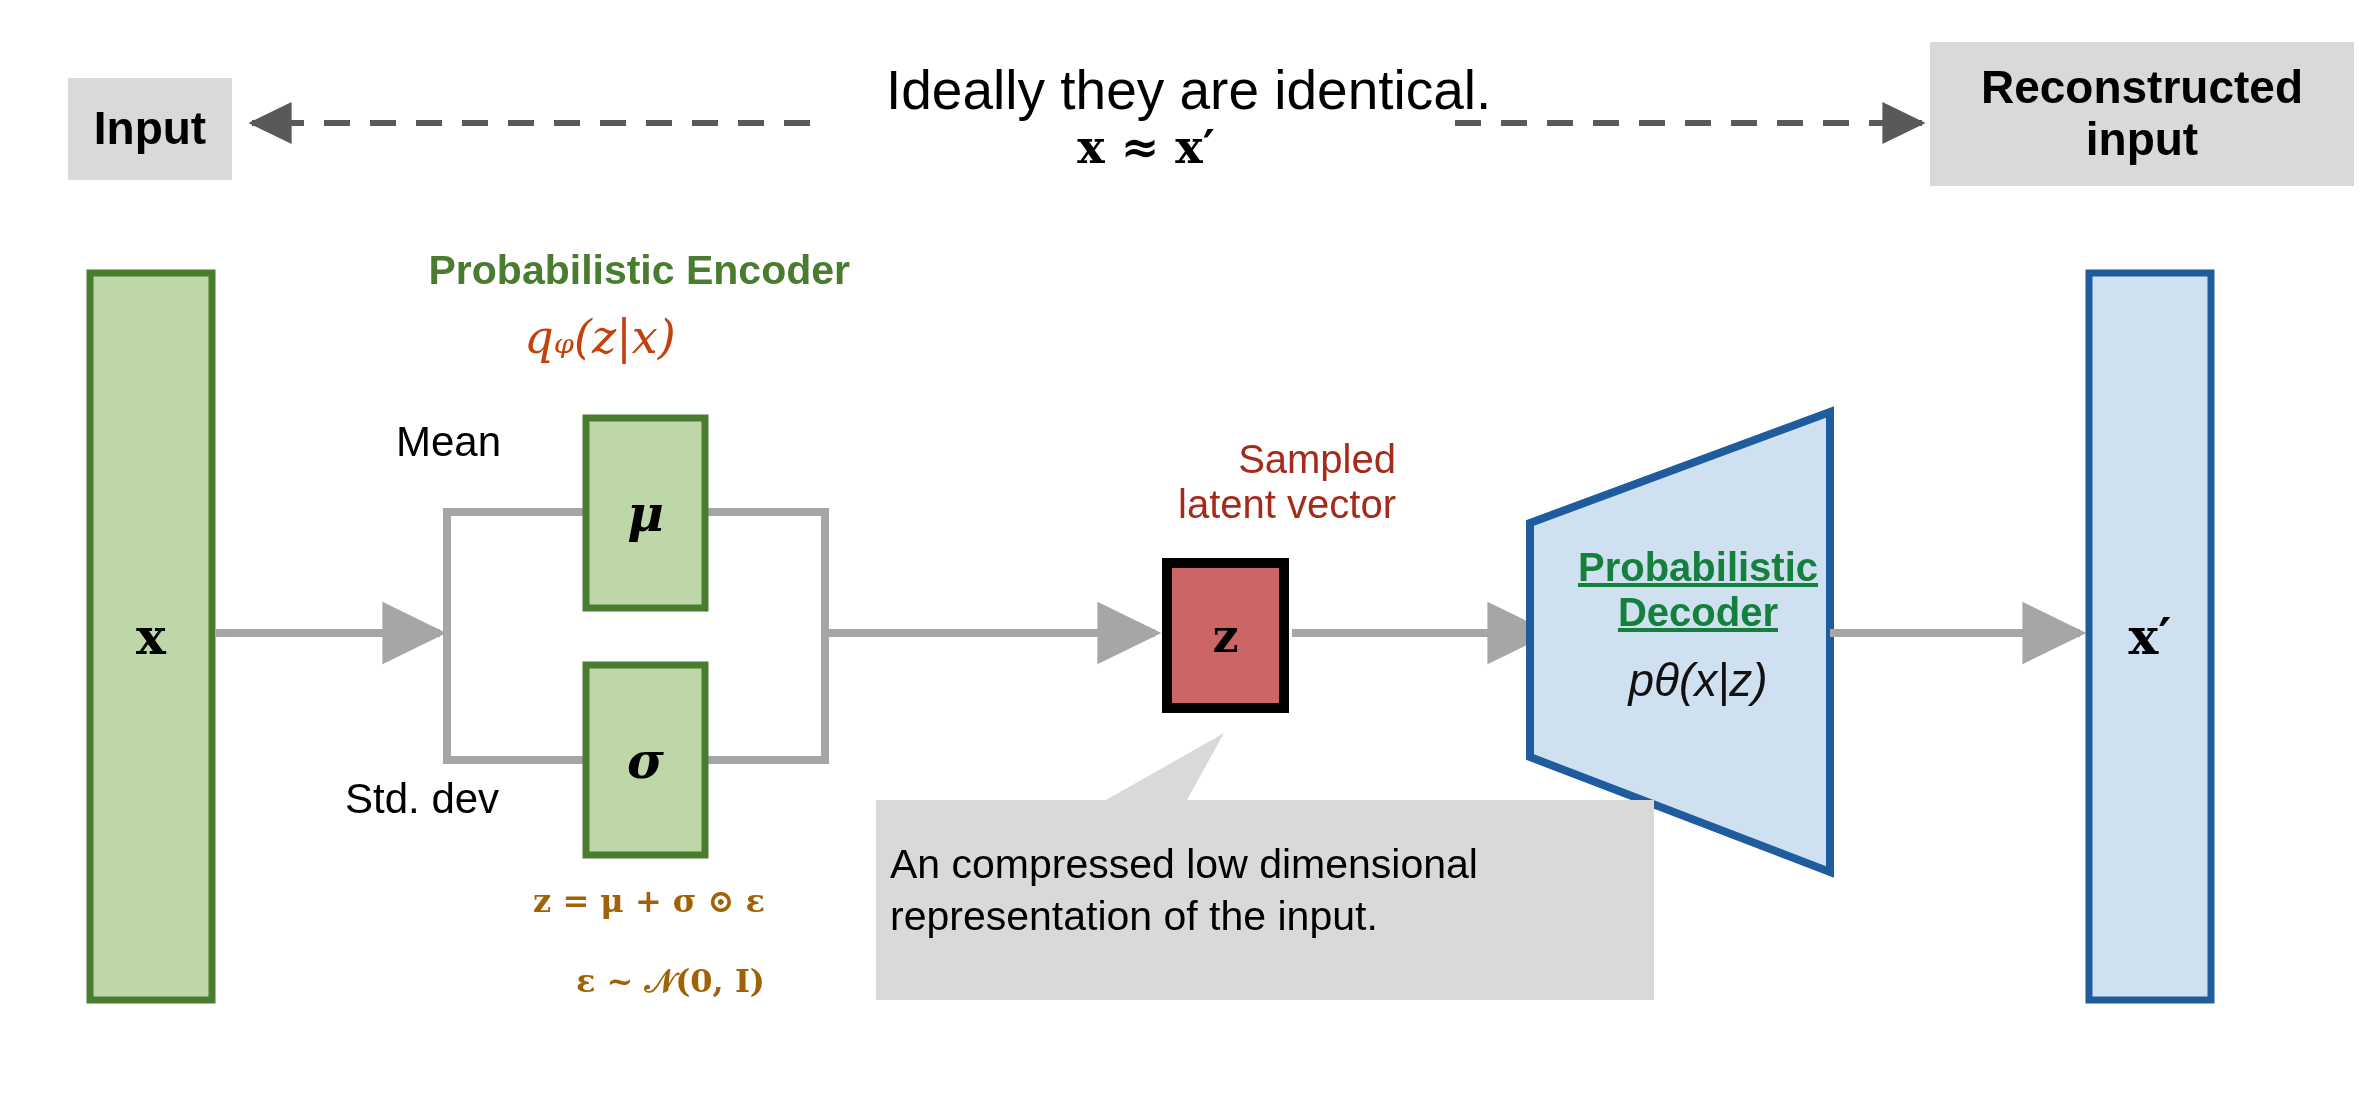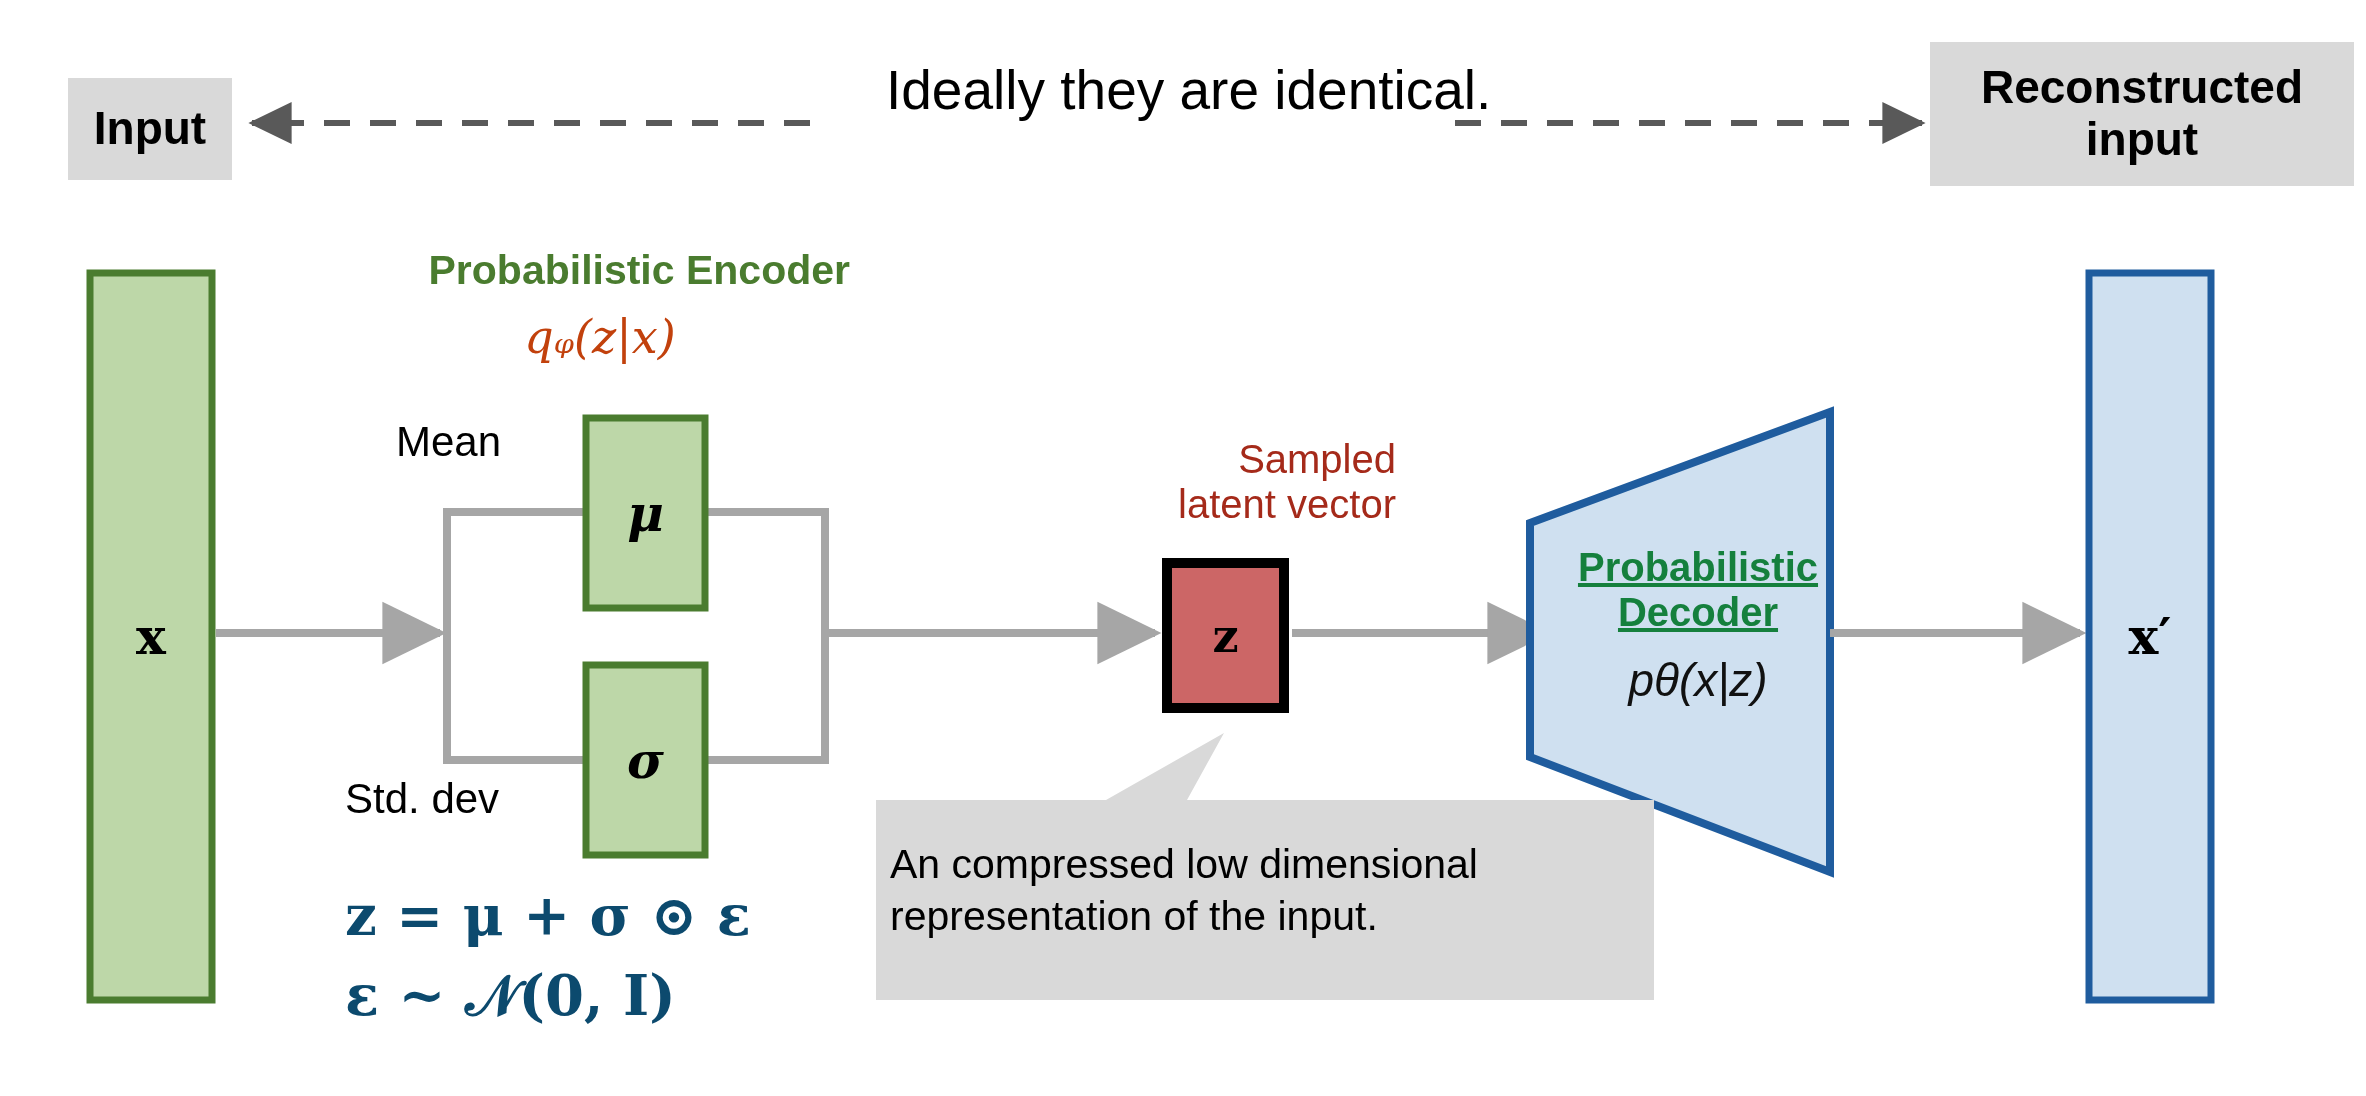--- a/index.html
+++ b/index.html
@@ -126,25 +126,25 @@
     left: 1548px; top: 655px; width: 300px;
     text-align: center;
     font-family: Liberation Sans, sans-serif;
     font-style: italic;
     font-size: 46px;
     color: #111111;
   }
   
   .repareq {
     position: absolute;
-    text-align: left;
-    font-family: "DejaVu Serif", serif;
-    font-weight: bold;
-    font-size: 56px;
-    color: #0c4a6e;
+    text-align: right;
+    font-family: "DejaVu Serif", serif;
+    font-weight: bold;
+    font-size: 32px;
+    color: #a16207;
   }
   #rep-eq1 { left: 345px; top: 882px; width: 420px; }
   #rep-eq2 { left: 345px; top: 962px; width: 420px; }
   
   #callout-text {
     left: 890px; top: 838px; width: 790px;
     text-align: left;
     font-size: 41px;
     color: #000000;
     line-height: 1.28;
@@ -195,20 +195,21 @@
     <line x1="1830" y1="633" x2="2080" y2="633" stroke="#a6a6a6" stroke-width="8" marker-end="url(#arrGrey)"></line>
 
     <rect x="2089" y="273" width="122" height="727" fill="#cfe0f0" stroke="#1f5c9e" stroke-width="7"></rect>
 
     <polygon points="876,800 1106,800 1224,733 1187,800 1654,800 1654,1000 876,1000" fill="#d9d9d9"></polygon>
   </svg>
 
   <div class="lbl greybox" id="input-box">Input</div>
 
   <div class="lbl" id="ideal-text">Ideally they are identical.</div>
+  <div class="lbl" id="approx-eq">x ≈ x′</div>
 
   <div class="lbl greybox" id="recon-box">Reconstructed<br>input</div>
 
   <div class="lbl" id="enc-title">Probabilistic Encoder</div>
   <div class="lbl" id="enc-eq">qᵩ(z|x)</div>
 
   <div class="lbl" id="mean-label">Mean</div>
   <div class="lbl" id="std-label">Std. dev</div>
 
   <div class="boxglyph" id="x-glyph">x</div>

